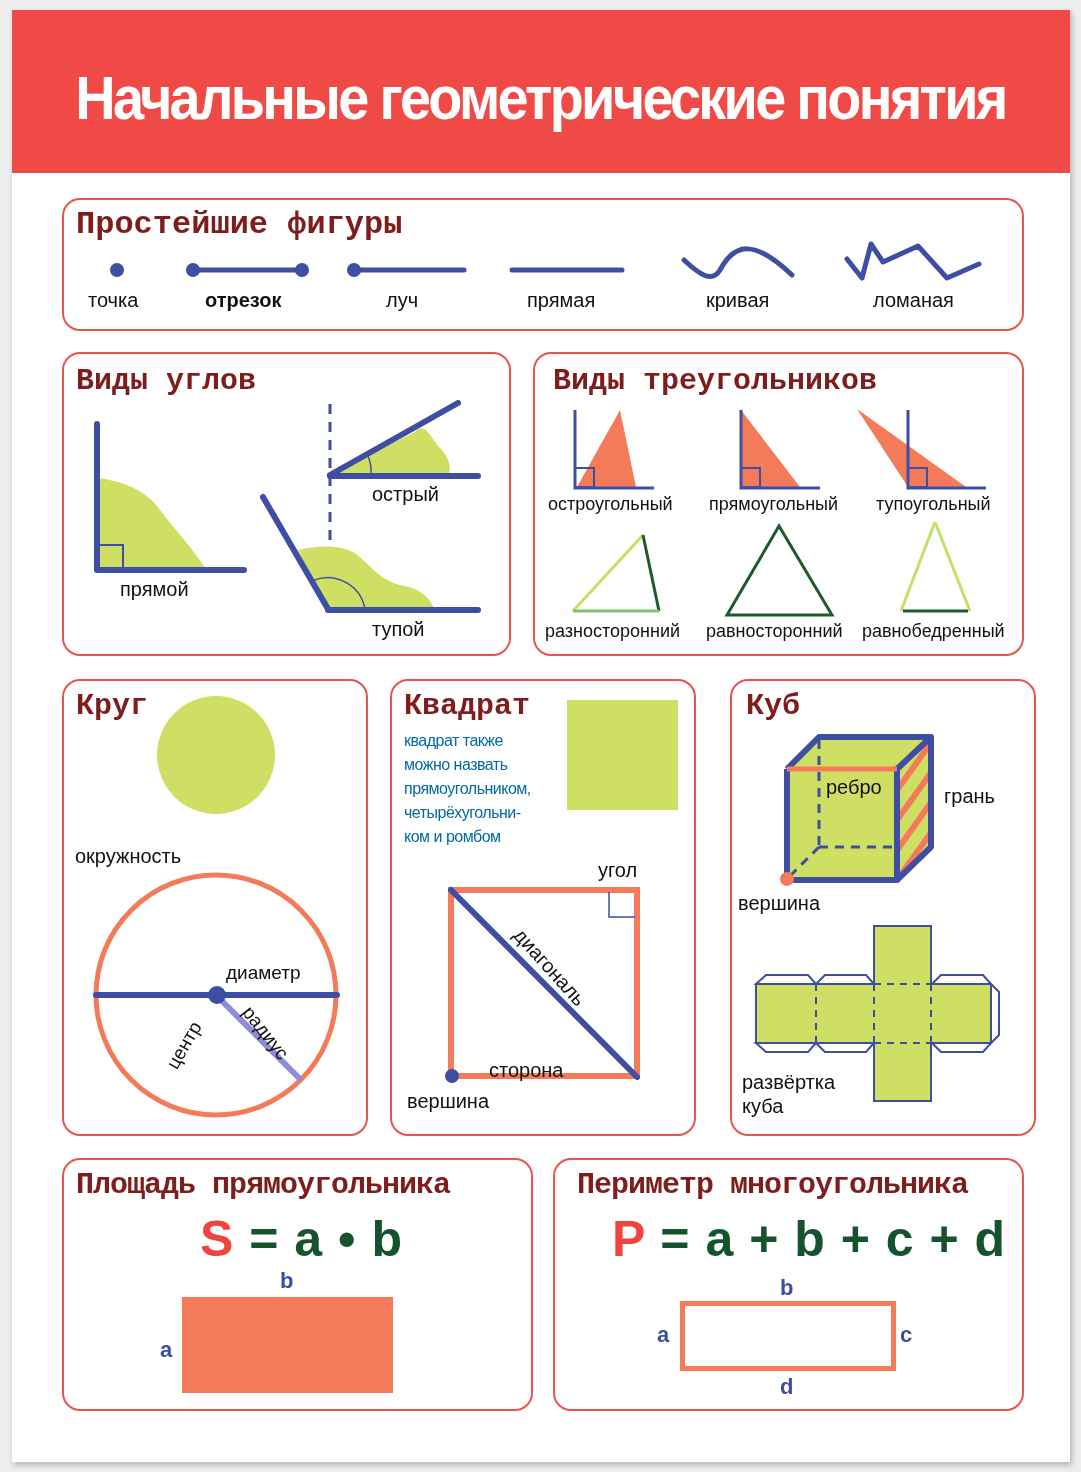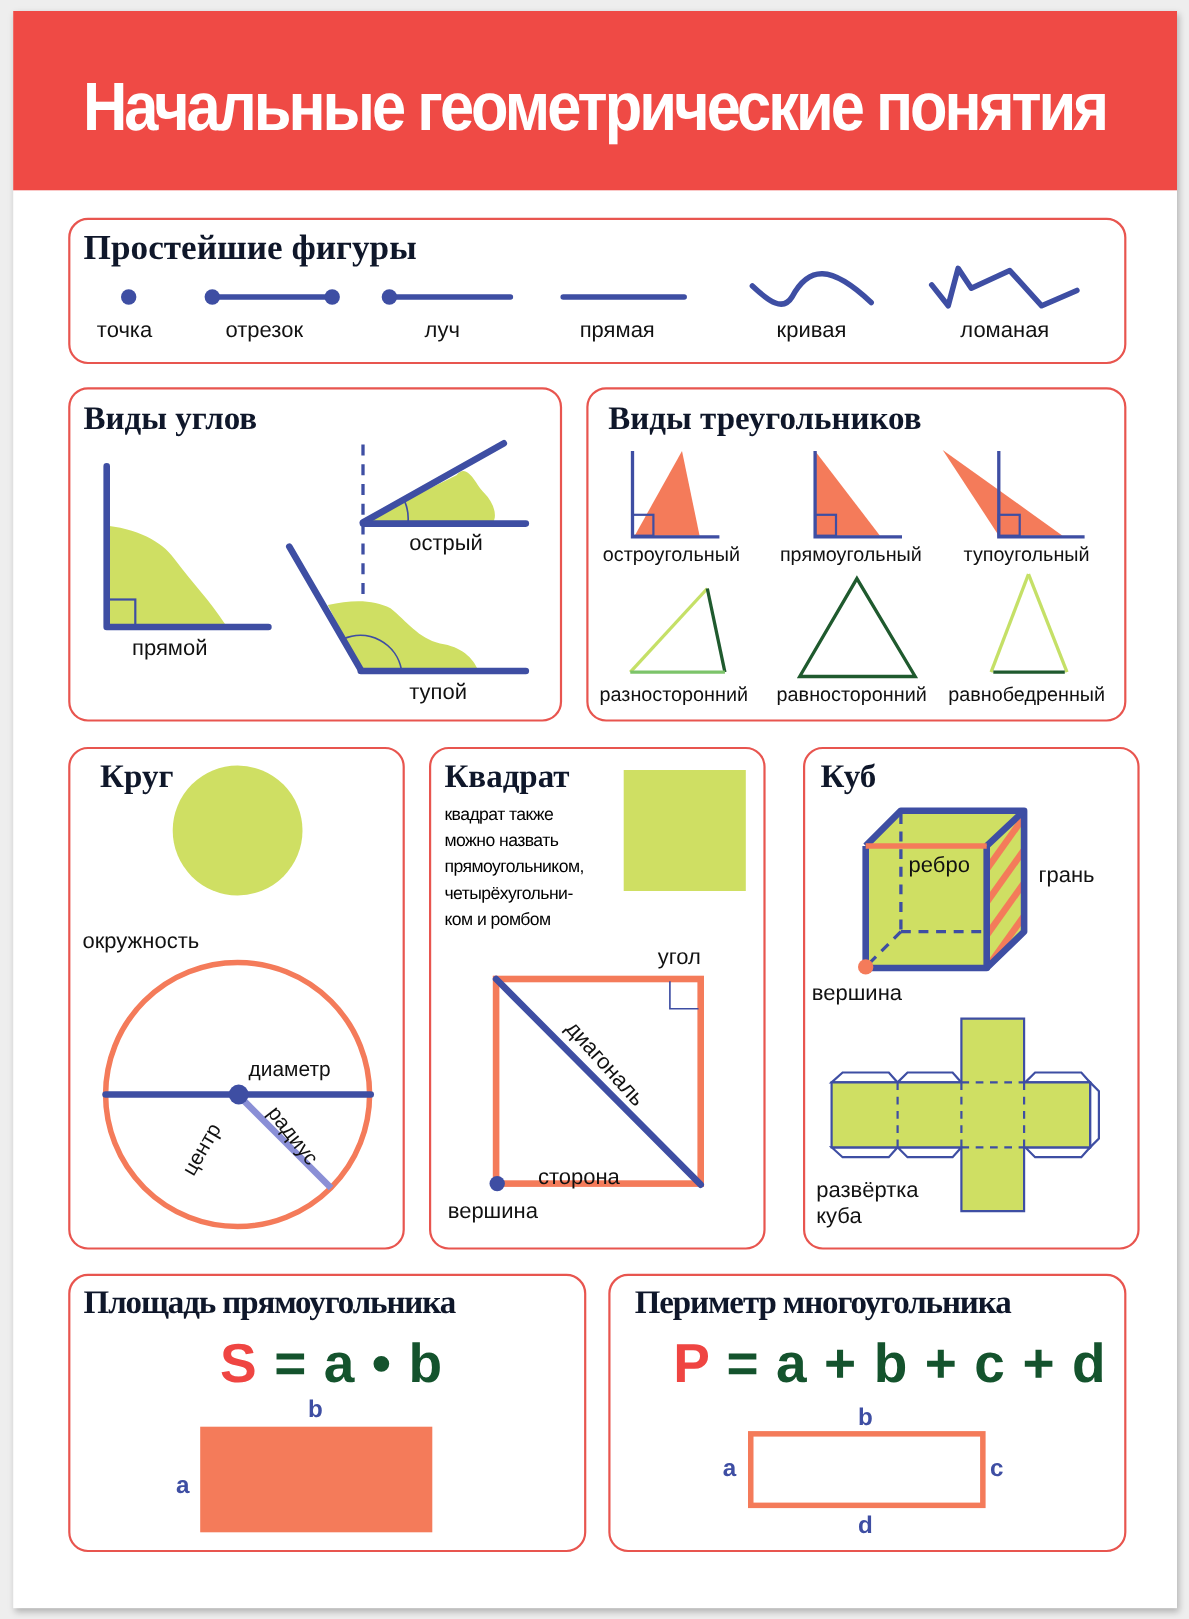--- a/index.html
+++ b/index.html
@@ -1,29 +1,29 @@
 <!DOCTYPE html>
 <html><head>
 <meta charset="utf-8">
 <style>
   html,body{margin:0;padding:0;}
   body{width:1081px;height:1472px;background:#eeeeee;position:relative;overflow:hidden;font-family:"Liberation Sans",sans-serif;}
   .sheet{position:absolute;left:12px;top:10px;width:1058px;height:1452px;background:#fff;box-shadow:2px 3px 6px rgba(0,0,0,0.25);}
   .header{position:absolute;left:12px;top:10px;width:1058px;height:163px;background:#ef4a45;}
   .title{position:absolute;left:0;top:62px;width:1081px;text-align:center;color:#fff;font-family:"Liberation Sans",sans-serif;font-weight:bold;font-size:62px;letter-spacing:-3px;transform:scaleX(0.9);transform-origin:center;}
   .card{position:absolute;border:2px solid #e8554f;border-radius:18px;background:#fff;}
-  .card-title{position:absolute;color:#0f172a;font-weight:bold;font-family:Liberation Serif, serif;white-space:nowrap;}
+  .card-title{position:absolute;color:#7f1d1d;font-weight:bold;font-family:Liberation Mono, monospace;white-space:nowrap;}
   .lbl{position:absolute;color:#111;font-size:20px;white-space:nowrap;font-family:"Liberation Sans",sans-serif;}
   .lbl-sm{position:absolute;color:#111;font-size:18px;white-space:nowrap;}
   svg.layer{position:absolute;left:0;top:0;}
   .formula{position:absolute;font-weight:bold;font-size:50px;white-space:nowrap;letter-spacing:1px;}
   .f-red{color:#ef4542;}
   .f-blue{color:#14532d;}
   .letter{position:absolute;font-weight:bold;font-size:22px;color:#3e4ea3;}
-  .note{position:absolute;font-size:16px;line-height:24px;color:#000000;white-space:pre;}
+  .note{position:absolute;font-size:16px;line-height:24px;color:#0369a1;white-space:pre;}
 </style>
 </head>
 <body>
 
 <div class="sheet"></div>
 <div class="header"></div>
 <div class="title">Начальные геометрические понятия</div>
 
 <div class="card" style="left:62px;top:198px;width:958px;height:129px;">
   <div class="card-title" style="left:12px;top:6px;font-size:32px;">Простейшие фигуры</div>
@@ -45,21 +45,21 @@
     <line x1="512" y1="270" x2="622" y2="270" stroke="#3e4ea3" stroke-width="5" stroke-linecap="round"></line>
   </g>
   <g>
     <path d="M684 260 C700 275 712 283 720 270 C735 242 755 240 792 275" fill="none" stroke="#3e4ea3" stroke-width="5" stroke-linecap="round"></path>
   </g>
   <g>
     <polyline points="847,259 862,278 871,244 883,262 918,246 947,278 979,264" fill="none" stroke="#3e4ea3" stroke-width="5" stroke-linecap="round" stroke-linejoin="round"></polyline>
   </g>
 </svg>
 <div class="lbl" style="left:88px;top:289px;">точка</div>
-<div class="lbl" style="left:205px;top:289px;">отрезок</div>
+<div class="lbl" style="left:205px;top:289px;font-weight:bold;">отрезок</div>
 <div class="lbl" style="left:386px;top:289px;">луч</div>
 <div class="lbl" style="left:527px;top:289px;">прямая</div>
 <div class="lbl" style="left:706px;top:289px;">кривая</div>
 <div class="lbl" style="left:873px;top:289px;">ломаная</div>
 
 <div class="card" style="left:62px;top:352px;width:445px;height:300px;">
   <div class="card-title" style="left:12px;top:10px;font-size:30px;">Виды углов</div>
 </div>
 <svg class="layer" width="1081" height="1472">
   <g>
@@ -119,21 +119,21 @@
   </g>
 </svg>
 <div class="lbl-sm" style="left:548px;top:494px;">остроугольный</div>
 <div class="lbl-sm" style="left:709px;top:494px;">прямоугольный</div>
 <div class="lbl-sm" style="left:876px;top:494px;">тупоугольный</div>
 <div class="lbl-sm" style="left:545px;top:621px;">разносторонний</div>
 <div class="lbl-sm" style="left:706px;top:621px;">равносторонний</div>
 <div class="lbl-sm" style="left:862px;top:621px;">равнобедренный</div>
 
 <div class="card" style="left:62px;top:679px;width:302px;height:453px;">
-  <div class="card-title" style="left:12px;top:8px;font-size:30px;margin-left:15px;">Круг</div>
+  <div class="card-title" style="left:12px;top:8px;font-size:30px;">Круг</div>
 </div>
 <svg class="layer" width="1081" height="1472">
   <circle cx="216" cy="755" r="59" fill="#cfdf63"></circle>
   <g>
     <circle cx="216" cy="995" r="120" fill="none" stroke="#f47b5a" stroke-width="5"></circle>
     <line x1="96" y1="995" x2="337" y2="995" stroke="#3e4ea3" stroke-width="6" stroke-linecap="round"></line>
     <line x1="218" y1="997" x2="301" y2="1080" stroke="#8a8fd6" stroke-width="6"></line>
     <circle cx="217" cy="995" r="9" fill="#3e4ea3"></circle>
   </g>
 </svg>

